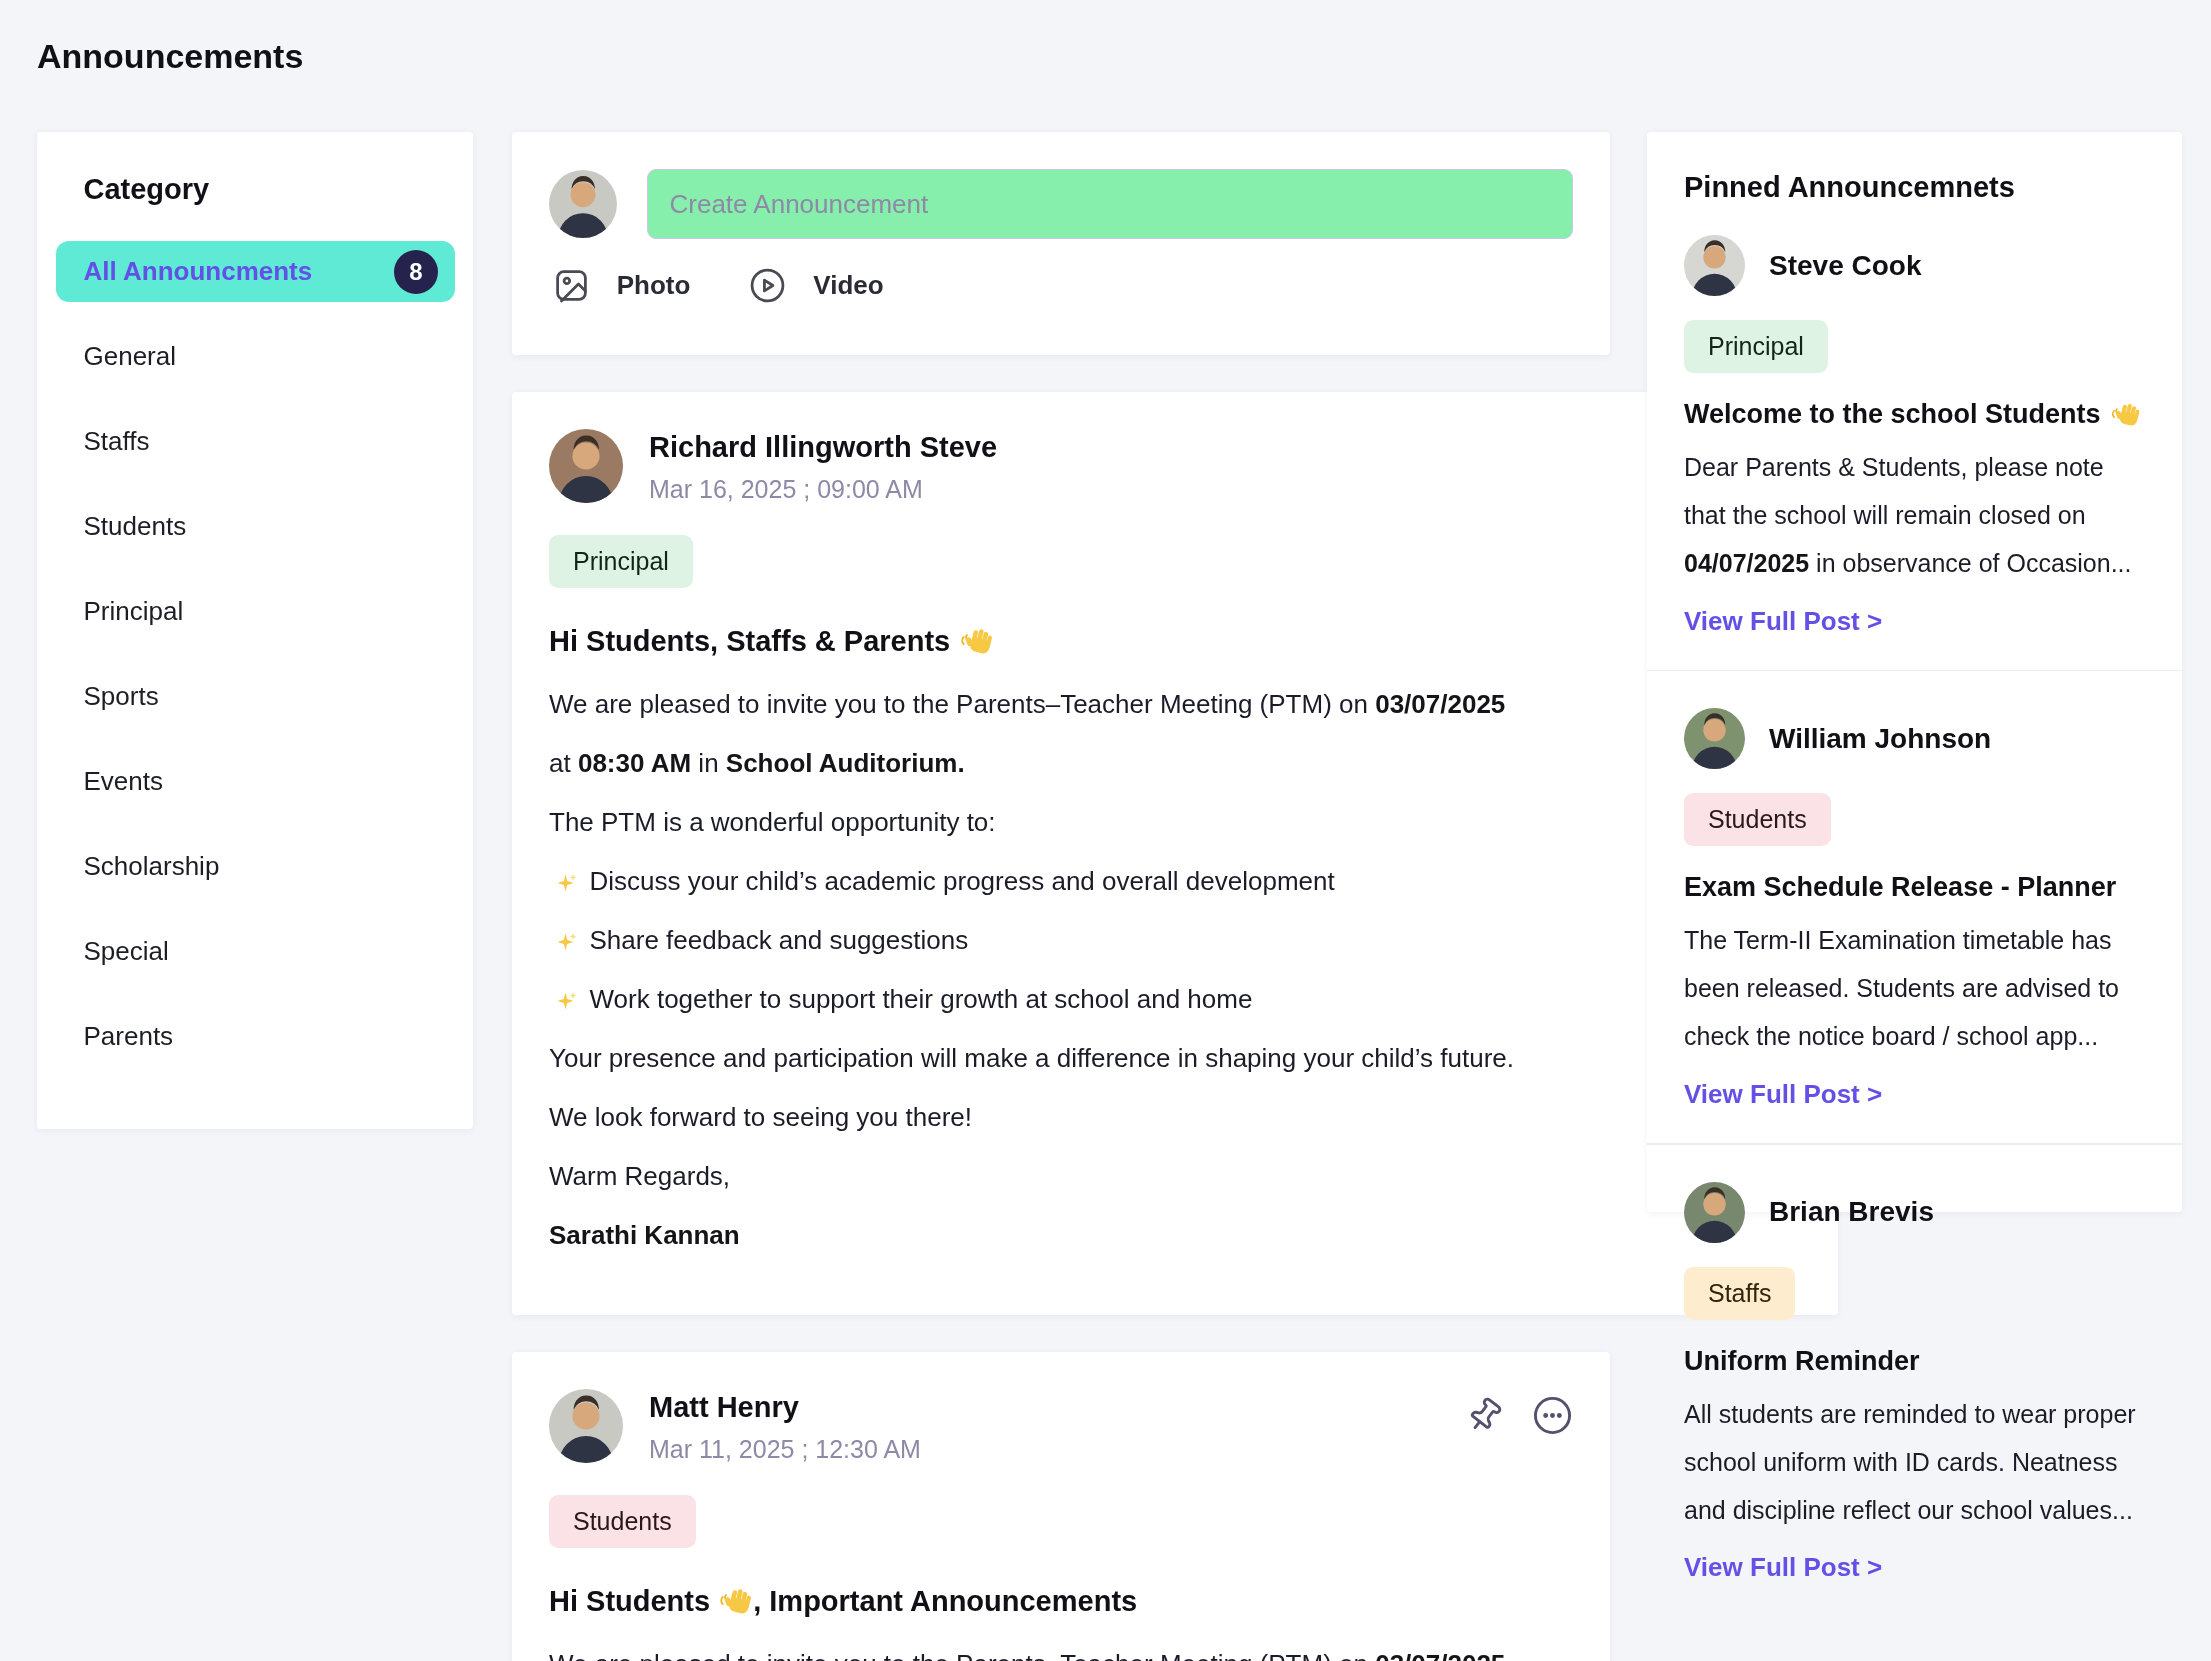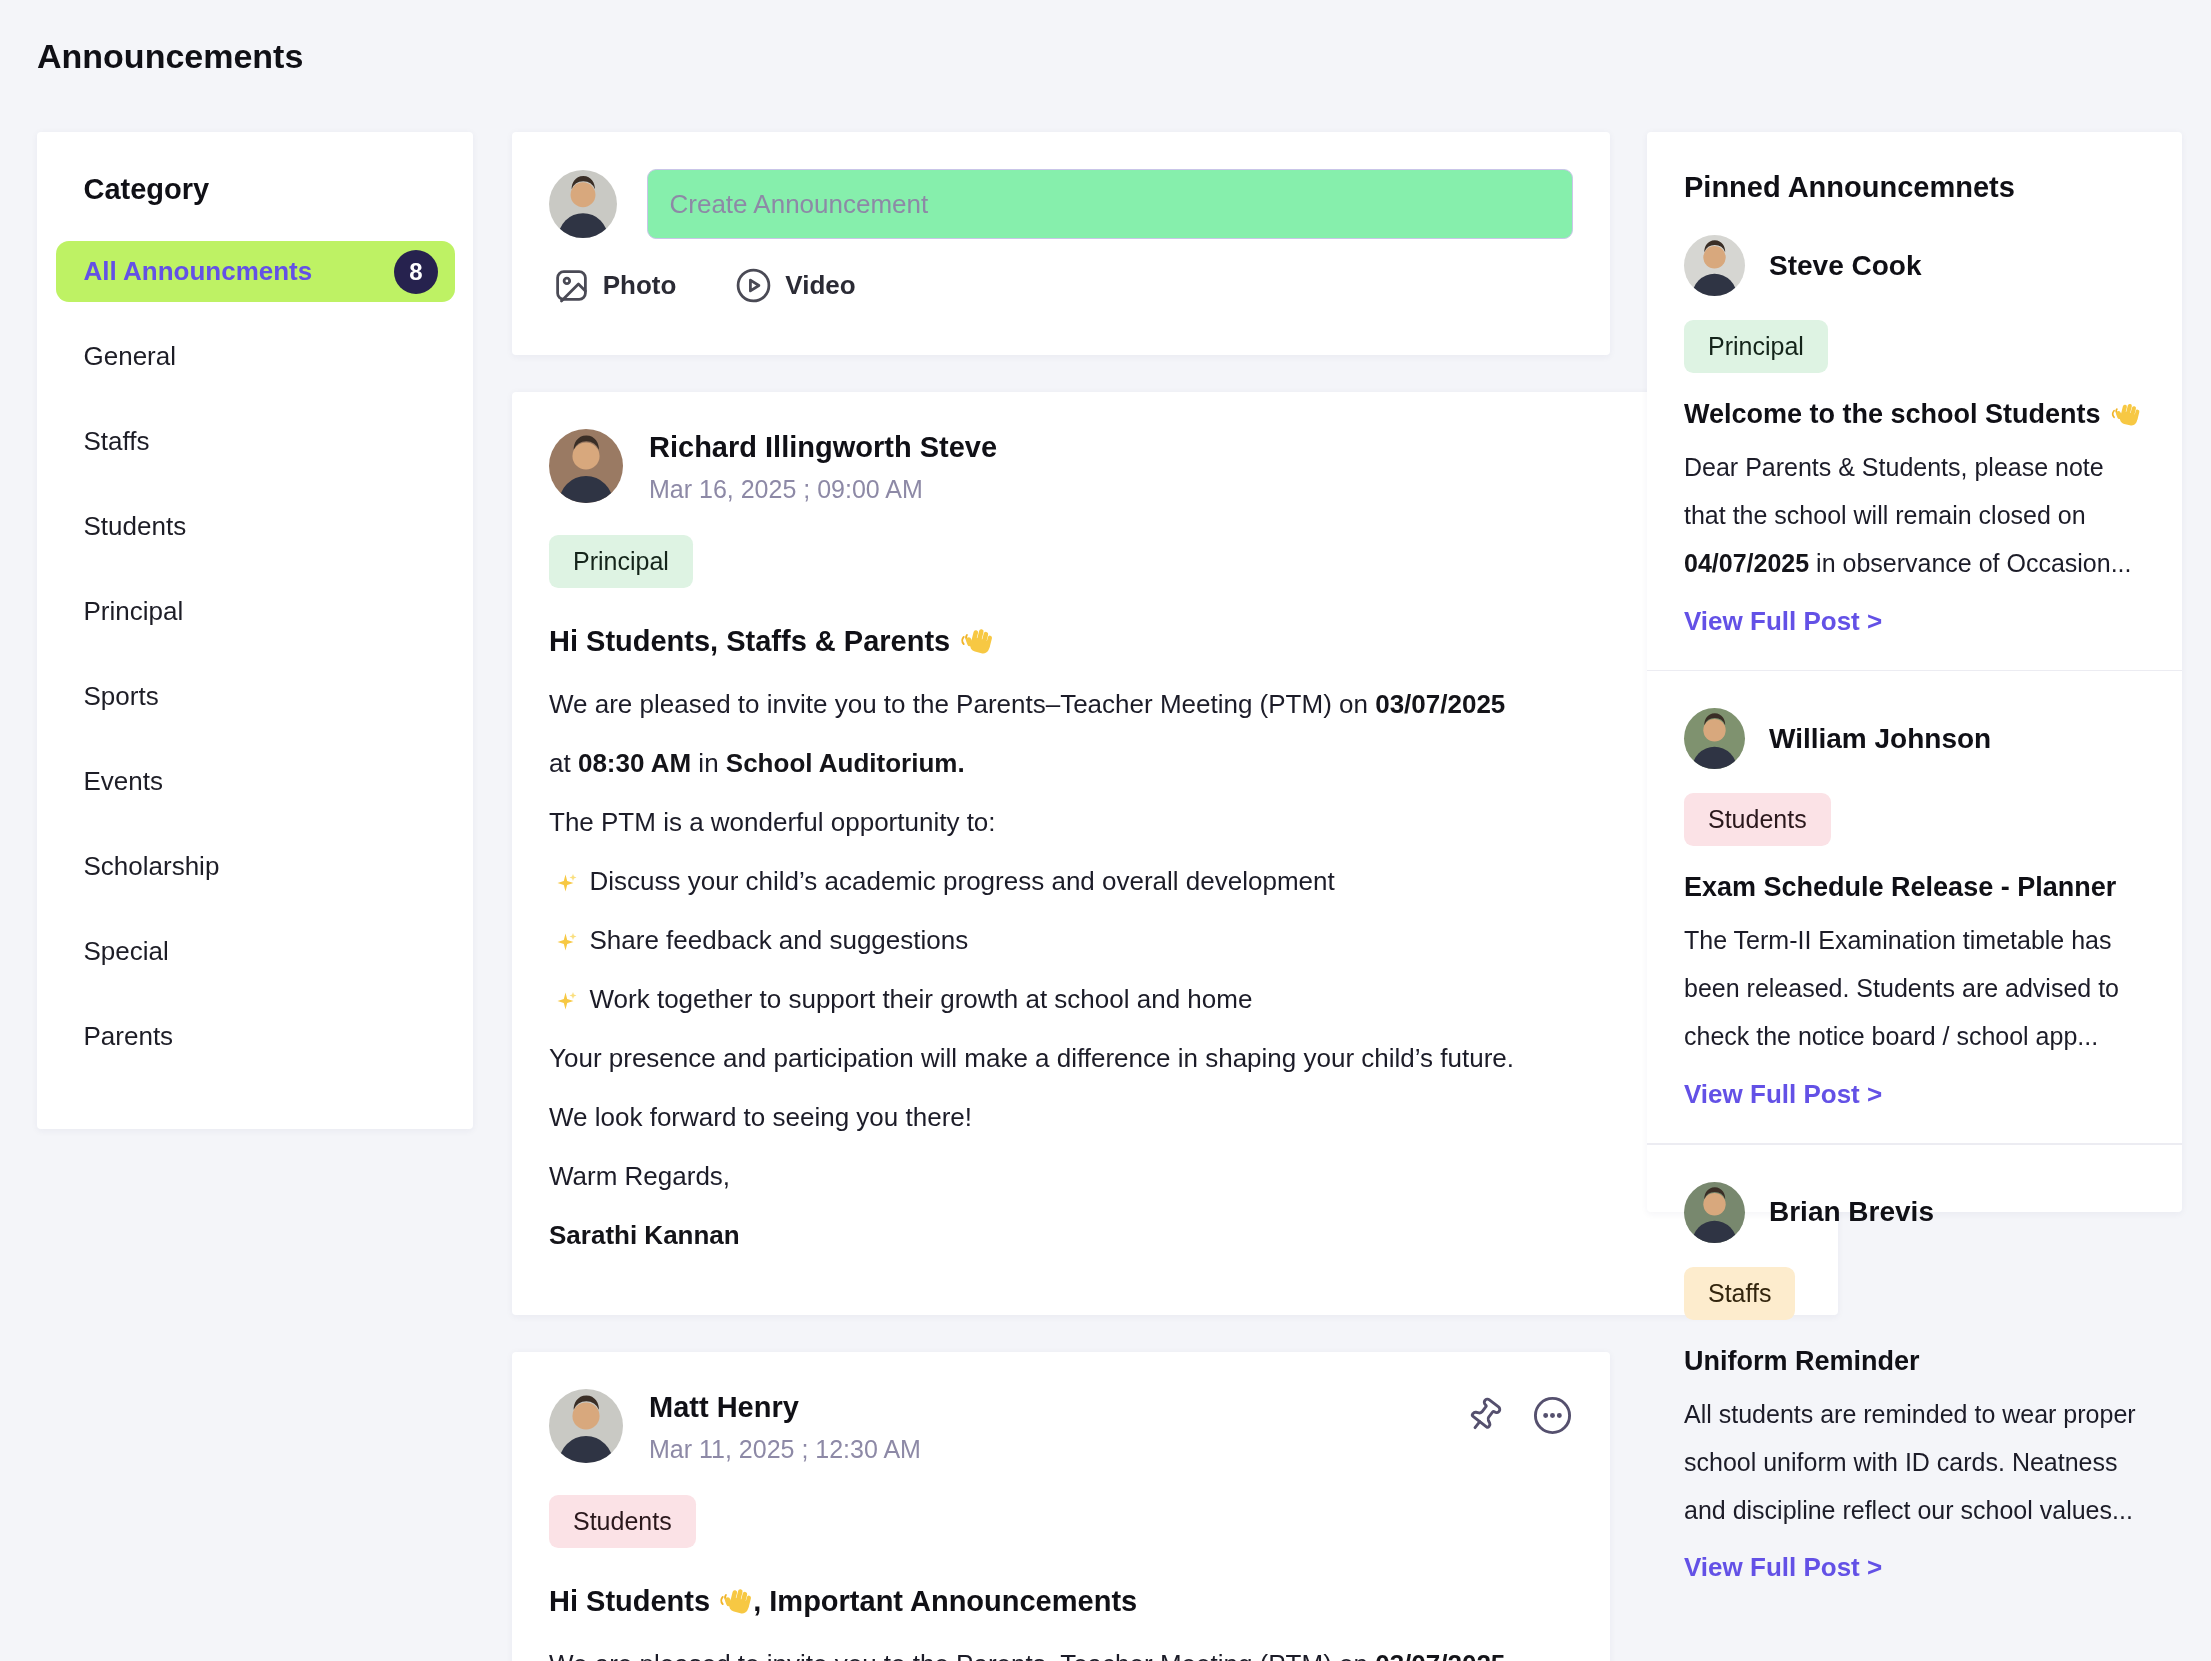--- a/index.html
+++ b/index.html
@@ -15,21 +15,21 @@
 
   
   .left-card { left:37px; top:132px; width:436px; height:997px; padding:41px 18.5px; }
   .category-heading { font-size:29px; font-weight:700; margin:0 0 35px 28px; color:#101016;}
   .cat-list { list-style:none; }
   .cat-item {
     display:flex; align-items:center; justify-content:space-between;
     height:61px; padding:0 16.6px 0 28px; border-radius:13px;
     font-size:26px; color:#1d1d26; margin-bottom:24px; cursor:pointer;
   }
-  .cat-item.active { background:#bef264; color:#6351e6; font-weight:700; }
+  .cat-item.active { background:#5eead4; color:#6351e6; font-weight:700; }
   .count-badge {
     width:44px; height:44px; border-radius:50%; background:#26224e; color:#fff;
     font-size:24px; font-weight:700; display:flex; align-items:center; justify-content:center;
   }
 
   
   .avatar { border-radius:50%; overflow:hidden; flex-shrink:0; display:block; }
   .avatar svg { display:block; width:100%; height:100%; }
   .av-74 { width:68px; height:68px; }
   .av-80 { width:74px; height:74px; }
@@ -37,21 +37,21 @@
 
   
   .create-card { left:512px; top:132px; width:1098px; height:223px; padding:37px; }
   .create-row { display:flex; align-items:center; }
   .create-input {
     flex:1; height:70px; margin-left:29.5px; border:1.8px solid #c9c5e8; border-radius:9.2px;
     font-size:26px; padding:0 22px; color:#16161e; font-family:"Liberation Sans",sans-serif; background:#86efac;
   }
   .create-input::placeholder { color:#8d89a6; }
   .actions-row { display:flex; align-items:center; margin-top:28px; margin-left:3.7px; }
-  .action-btn { display:flex; align-items:center; gap:13px; font-size:26px; font-weight:600; color:#2b2b35; cursor:pointer; }
+  .action-btn { display:flex; align-items:center; gap:27px; font-size:26px; font-weight:600; color:#2b2b35; cursor:pointer; }
   .action-btn + .action-btn { margin-left:59px; }
   .action-btn svg { width:37px; height:37px; stroke:#4a4a55; }
 
   
   .post-card-1 { left:512px; top:392px; width:1326px; height:923px; padding:37px; }
   .post-card-2 { left:512px; top:1352px; width:1098px; height:388px; padding:37px; }
   .post-header { display:flex; align-items:flex-start; }
   .post-head-text { margin-left:26px; padding-top:1.8px; }
   .author-name { font-size:29px; font-weight:700; color:#101016; }
   .post-date { font-size:25px; color:#8d89a6; margin-top:11px; }

